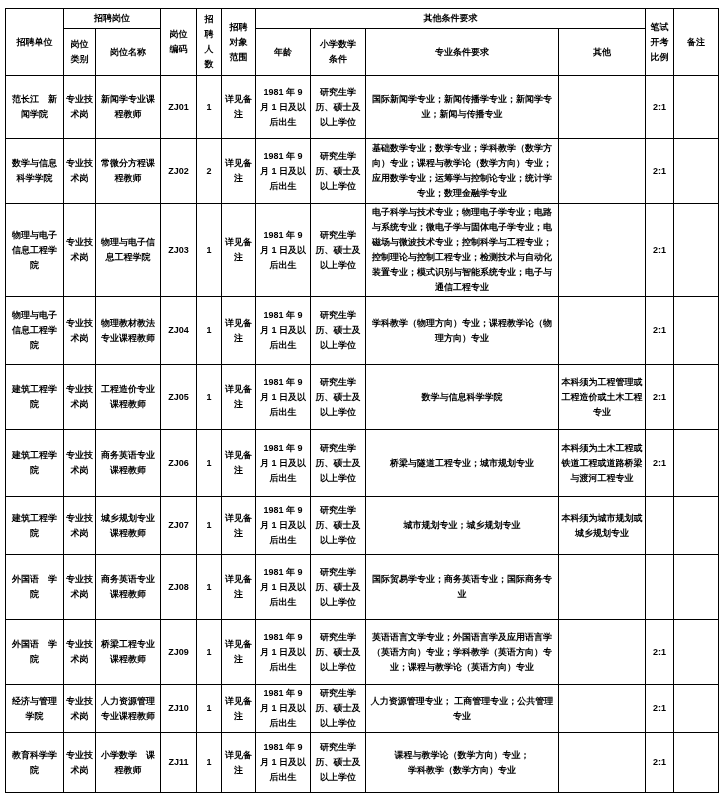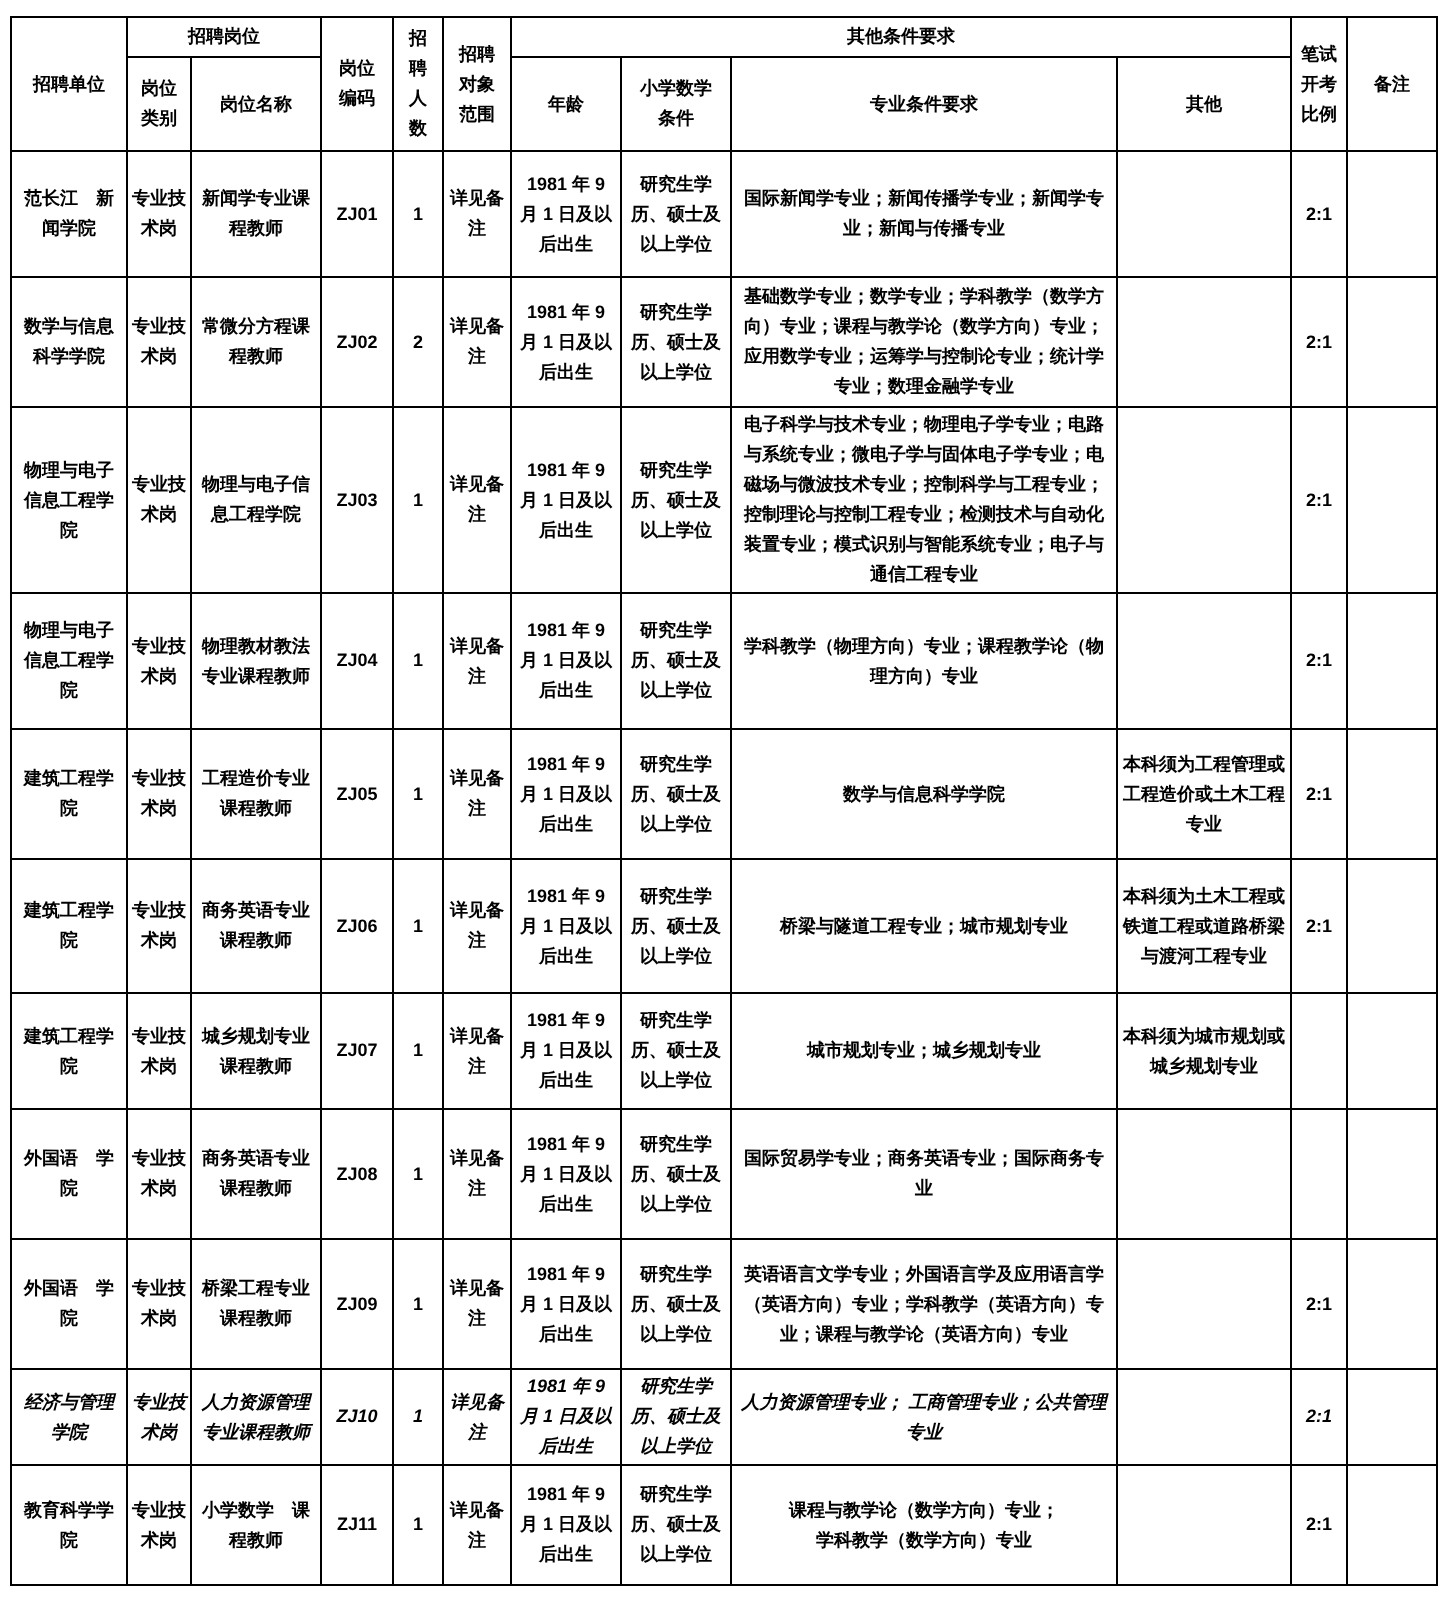--- a/index.html
+++ b/index.html
@@ -31,21 +31,21 @@
   thead tr:nth-child(2){height:47px;}
   tbody tr:nth-child(1){height:63px;}
   tbody tr:nth-child(2){height:65px;}
   tbody tr:nth-child(3){height:92px;}
   tbody tr:nth-child(4){height:68px;}
   tbody tr:nth-child(5){height:65px;}
   tbody tr:nth-child(6){height:67px;}
   tbody tr:nth-child(7){height:58px;}
   tbody tr:nth-child(8){height:65px;}
   tbody tr:nth-child(9){height:65px;}
-  tbody tr:nth-child(10){height:41px;font-style:italic;}
+  tbody tr:nth-child(10){height:41px;}
   tbody tr:nth-child(11){height:60px;}
   .age-cell{ line-height:19px; }
   .edu-cell{ line-height:17px;margin-left:36px; }
 </style>
 </head>
 <body>
 
 <div class="sheet">
   <table class="recruit">
     <colgroup>

